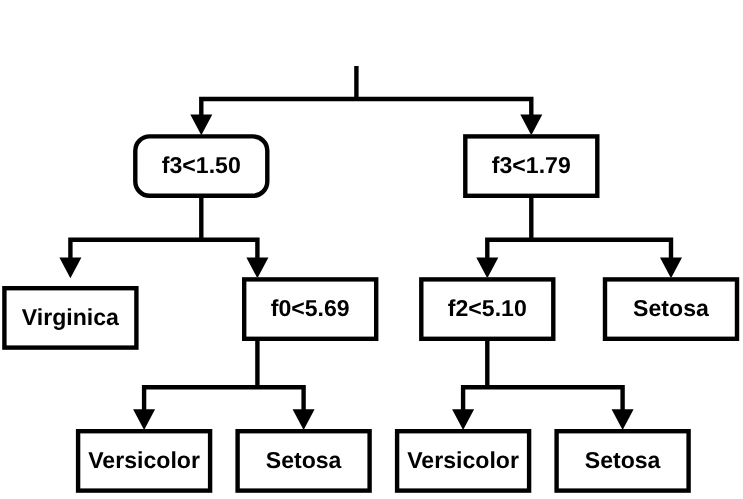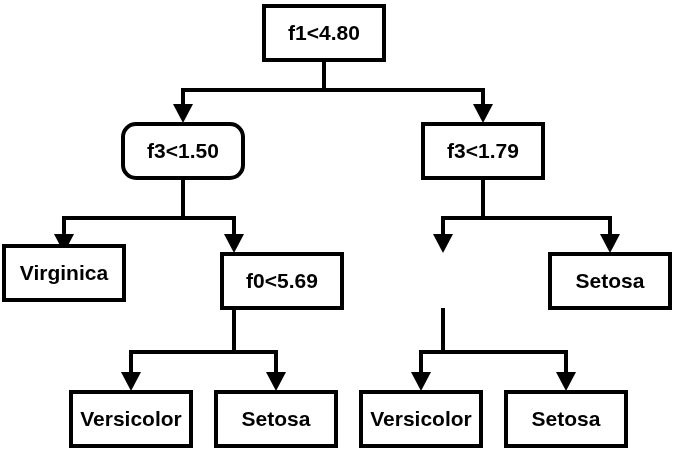--- a/index.html
+++ b/index.html
@@ -35,21 +35,21 @@
     font-size: 21px;
     font-weight: bold;
     color: #000000;
     white-space: nowrap;
     letter-spacing: 0px;
   }
   
   .n-root        { left: 262px; top: 4px; }
   .n-l1-left     { left: 121px; top: 122px; border-radius: 15px; }
   .n-l1-right    { left: 421px; top: 122px; text-align: right; }
-  .n-virginica   { left: 2px;   top: 244px; }
+  .n-virginica   { left: 2px;   top: 260px; }
   .n-f0          { left: 172px; top: 252px; margin-left: 48px; }
   .n-f2          { left: 381px; top: 252px; }
   .n-setosa-r    { left: 548px; top: 252px; }
   .n-versi-l     { left: 69px;  top: 390px; }
   .n-setosa-l4   { left: 214px; top: 390px; }
   .n-versi-r     { left: 359px; top: 390px; }
   .n-setosa-r4   { left: 504px; top: 390px; }
 </style>
 </head>
 <body>
@@ -97,30 +97,30 @@
     <g stroke="#000000" stroke-width="4" fill="none">
       <path d="M443,308 V352"></path>
       <path d="M421,374 L421,352 L566,352 L566,374"></path>
     </g>
     <g fill="#000000" stroke="none">
       <polygon points="411,372 431,372 421,391"></polygon>
       <polygon points="556,372 576,372 566,391"></polygon>
     </g>
   </svg>
 
-  <div class="node n-root">f1&lt;4.80</div>
 
   <div class="node n-l1-left">f3&lt;1.50</div>
 
   <div class="node n-l1-right">f3&lt;1.79</div>
 
   <div class="node n-virginica">Virginica</div>
 
   <div class="node n-f0">f0&lt;5.69</div>
 
+  <div class="node n-f2">f2&lt;5.10</div>
 
   <div class="node n-setosa-r">Setosa</div>
 
   <div class="node n-versi-l">Versicolor</div>
 
   <div class="node n-setosa-l4">Setosa</div>
 
   <div class="node n-versi-r">Versicolor</div>
 
   <div class="node n-setosa-r4">Setosa</div>

